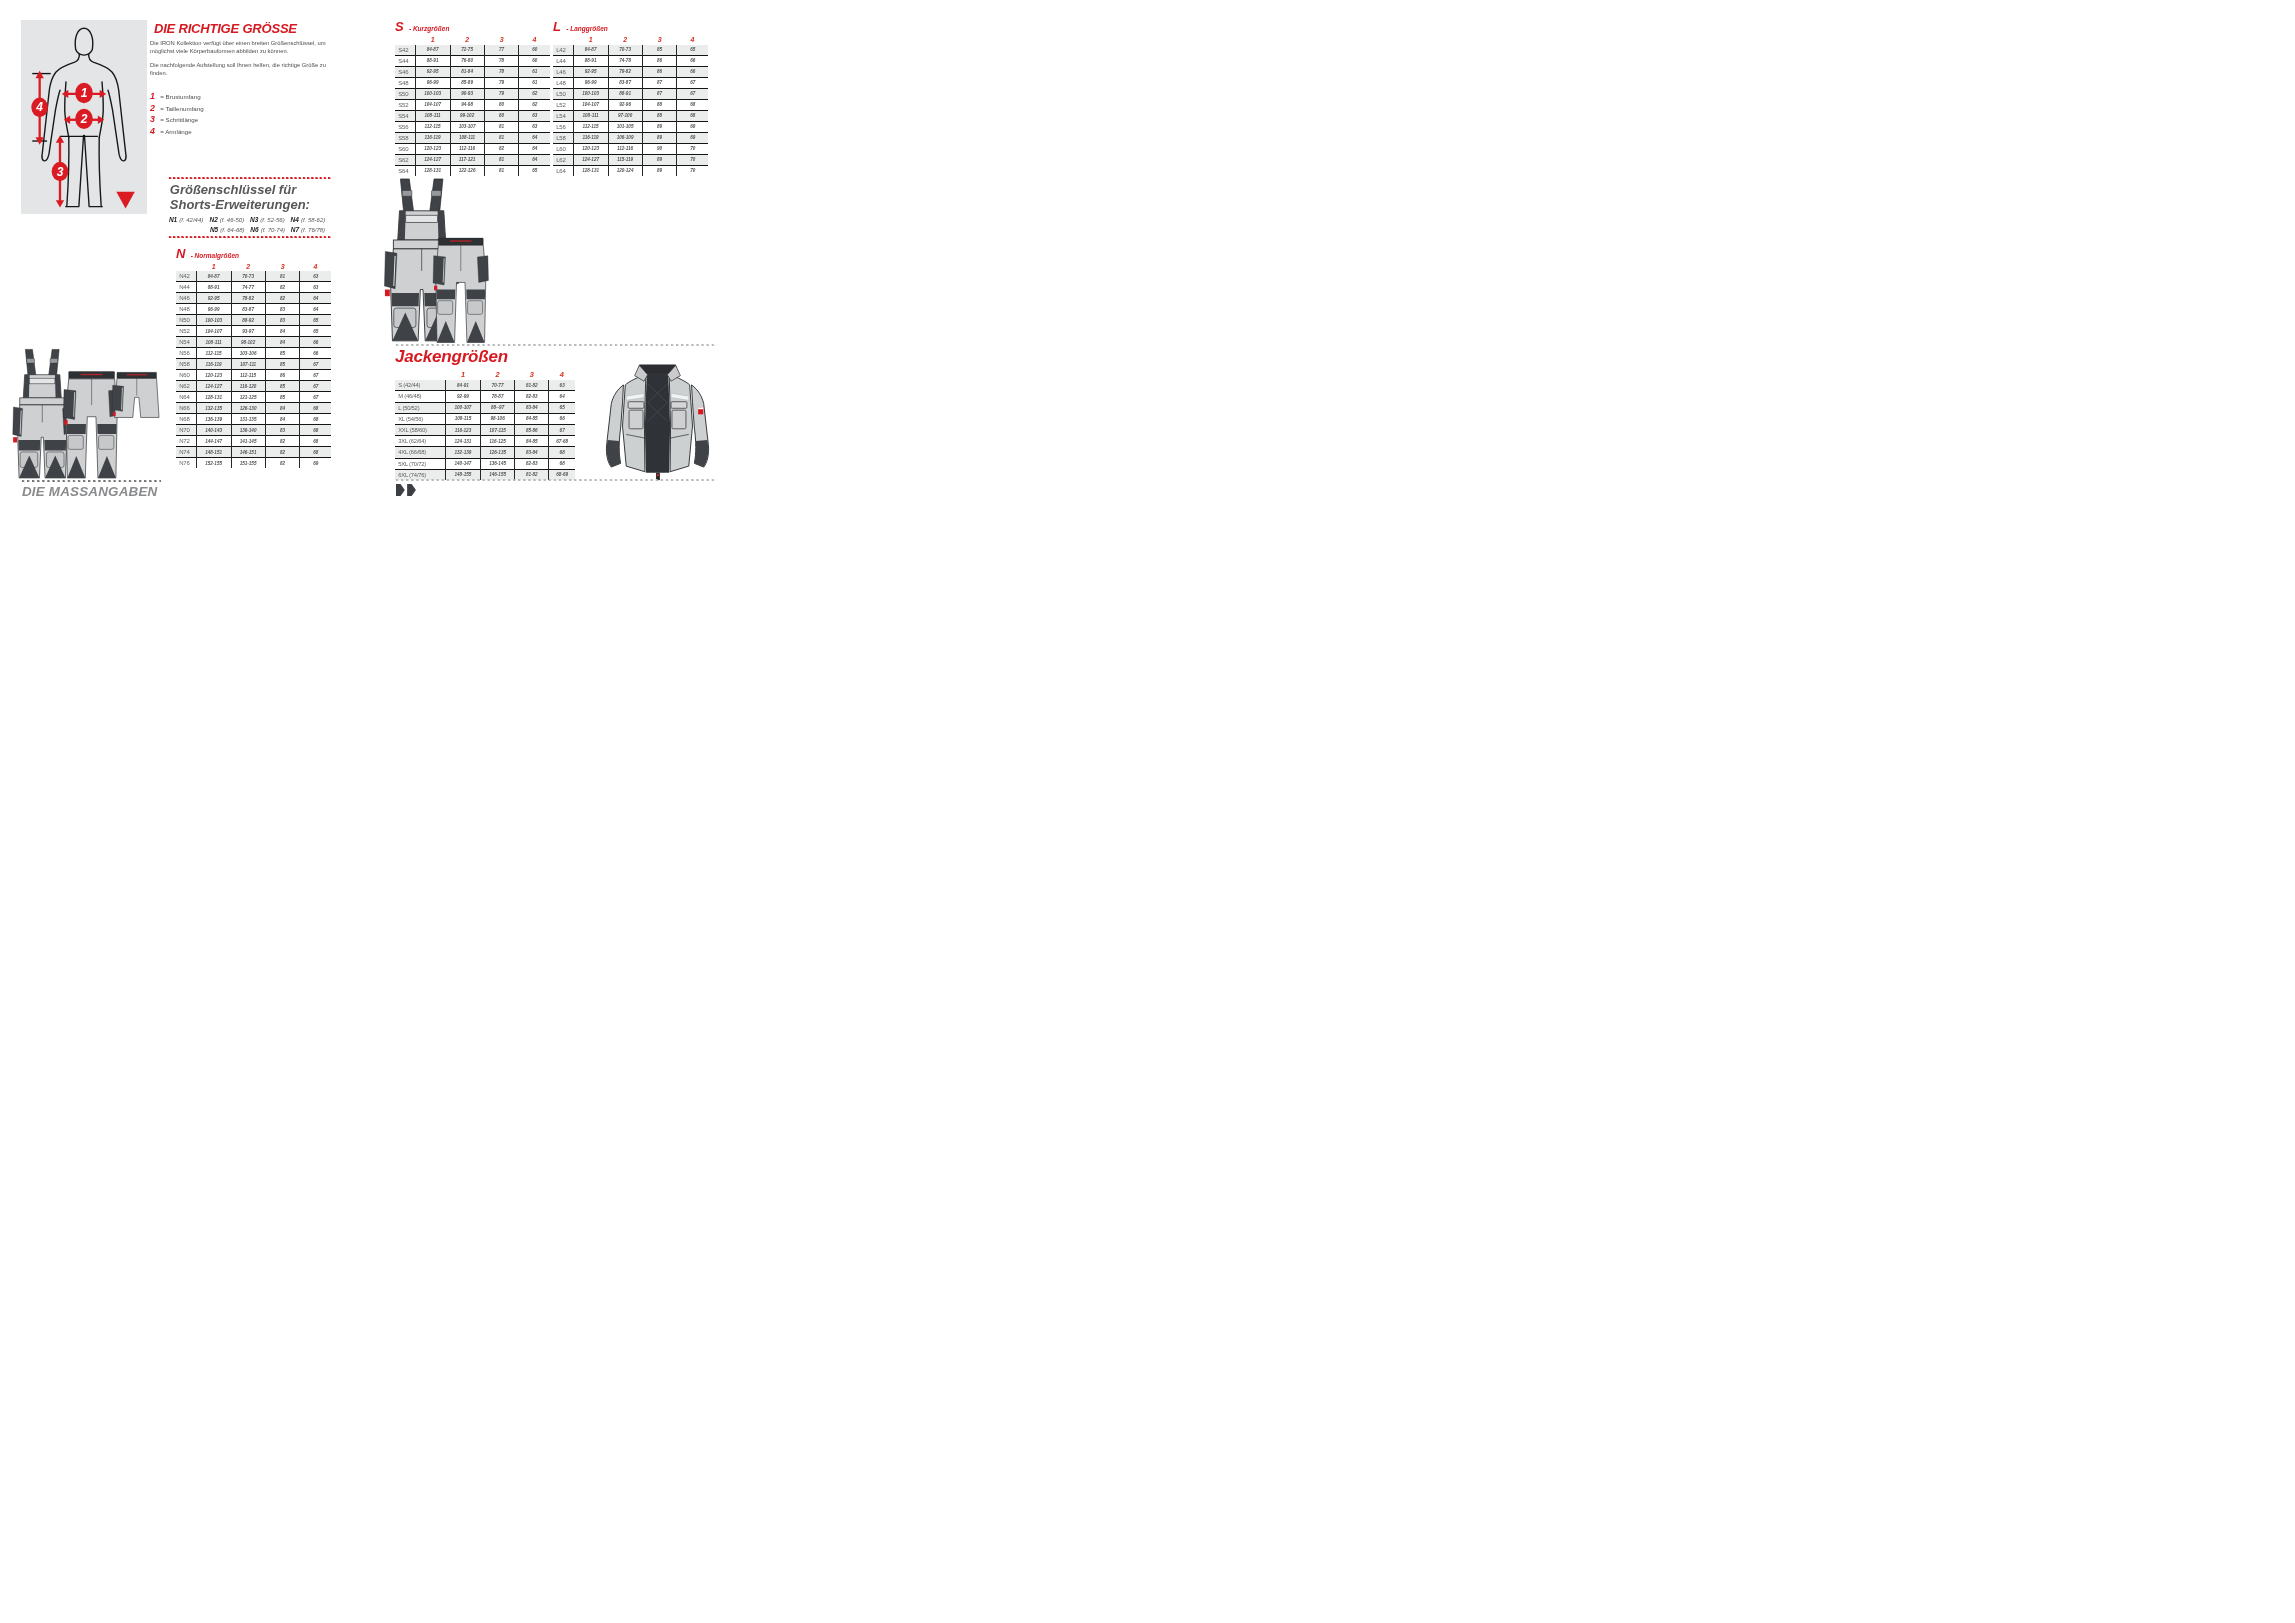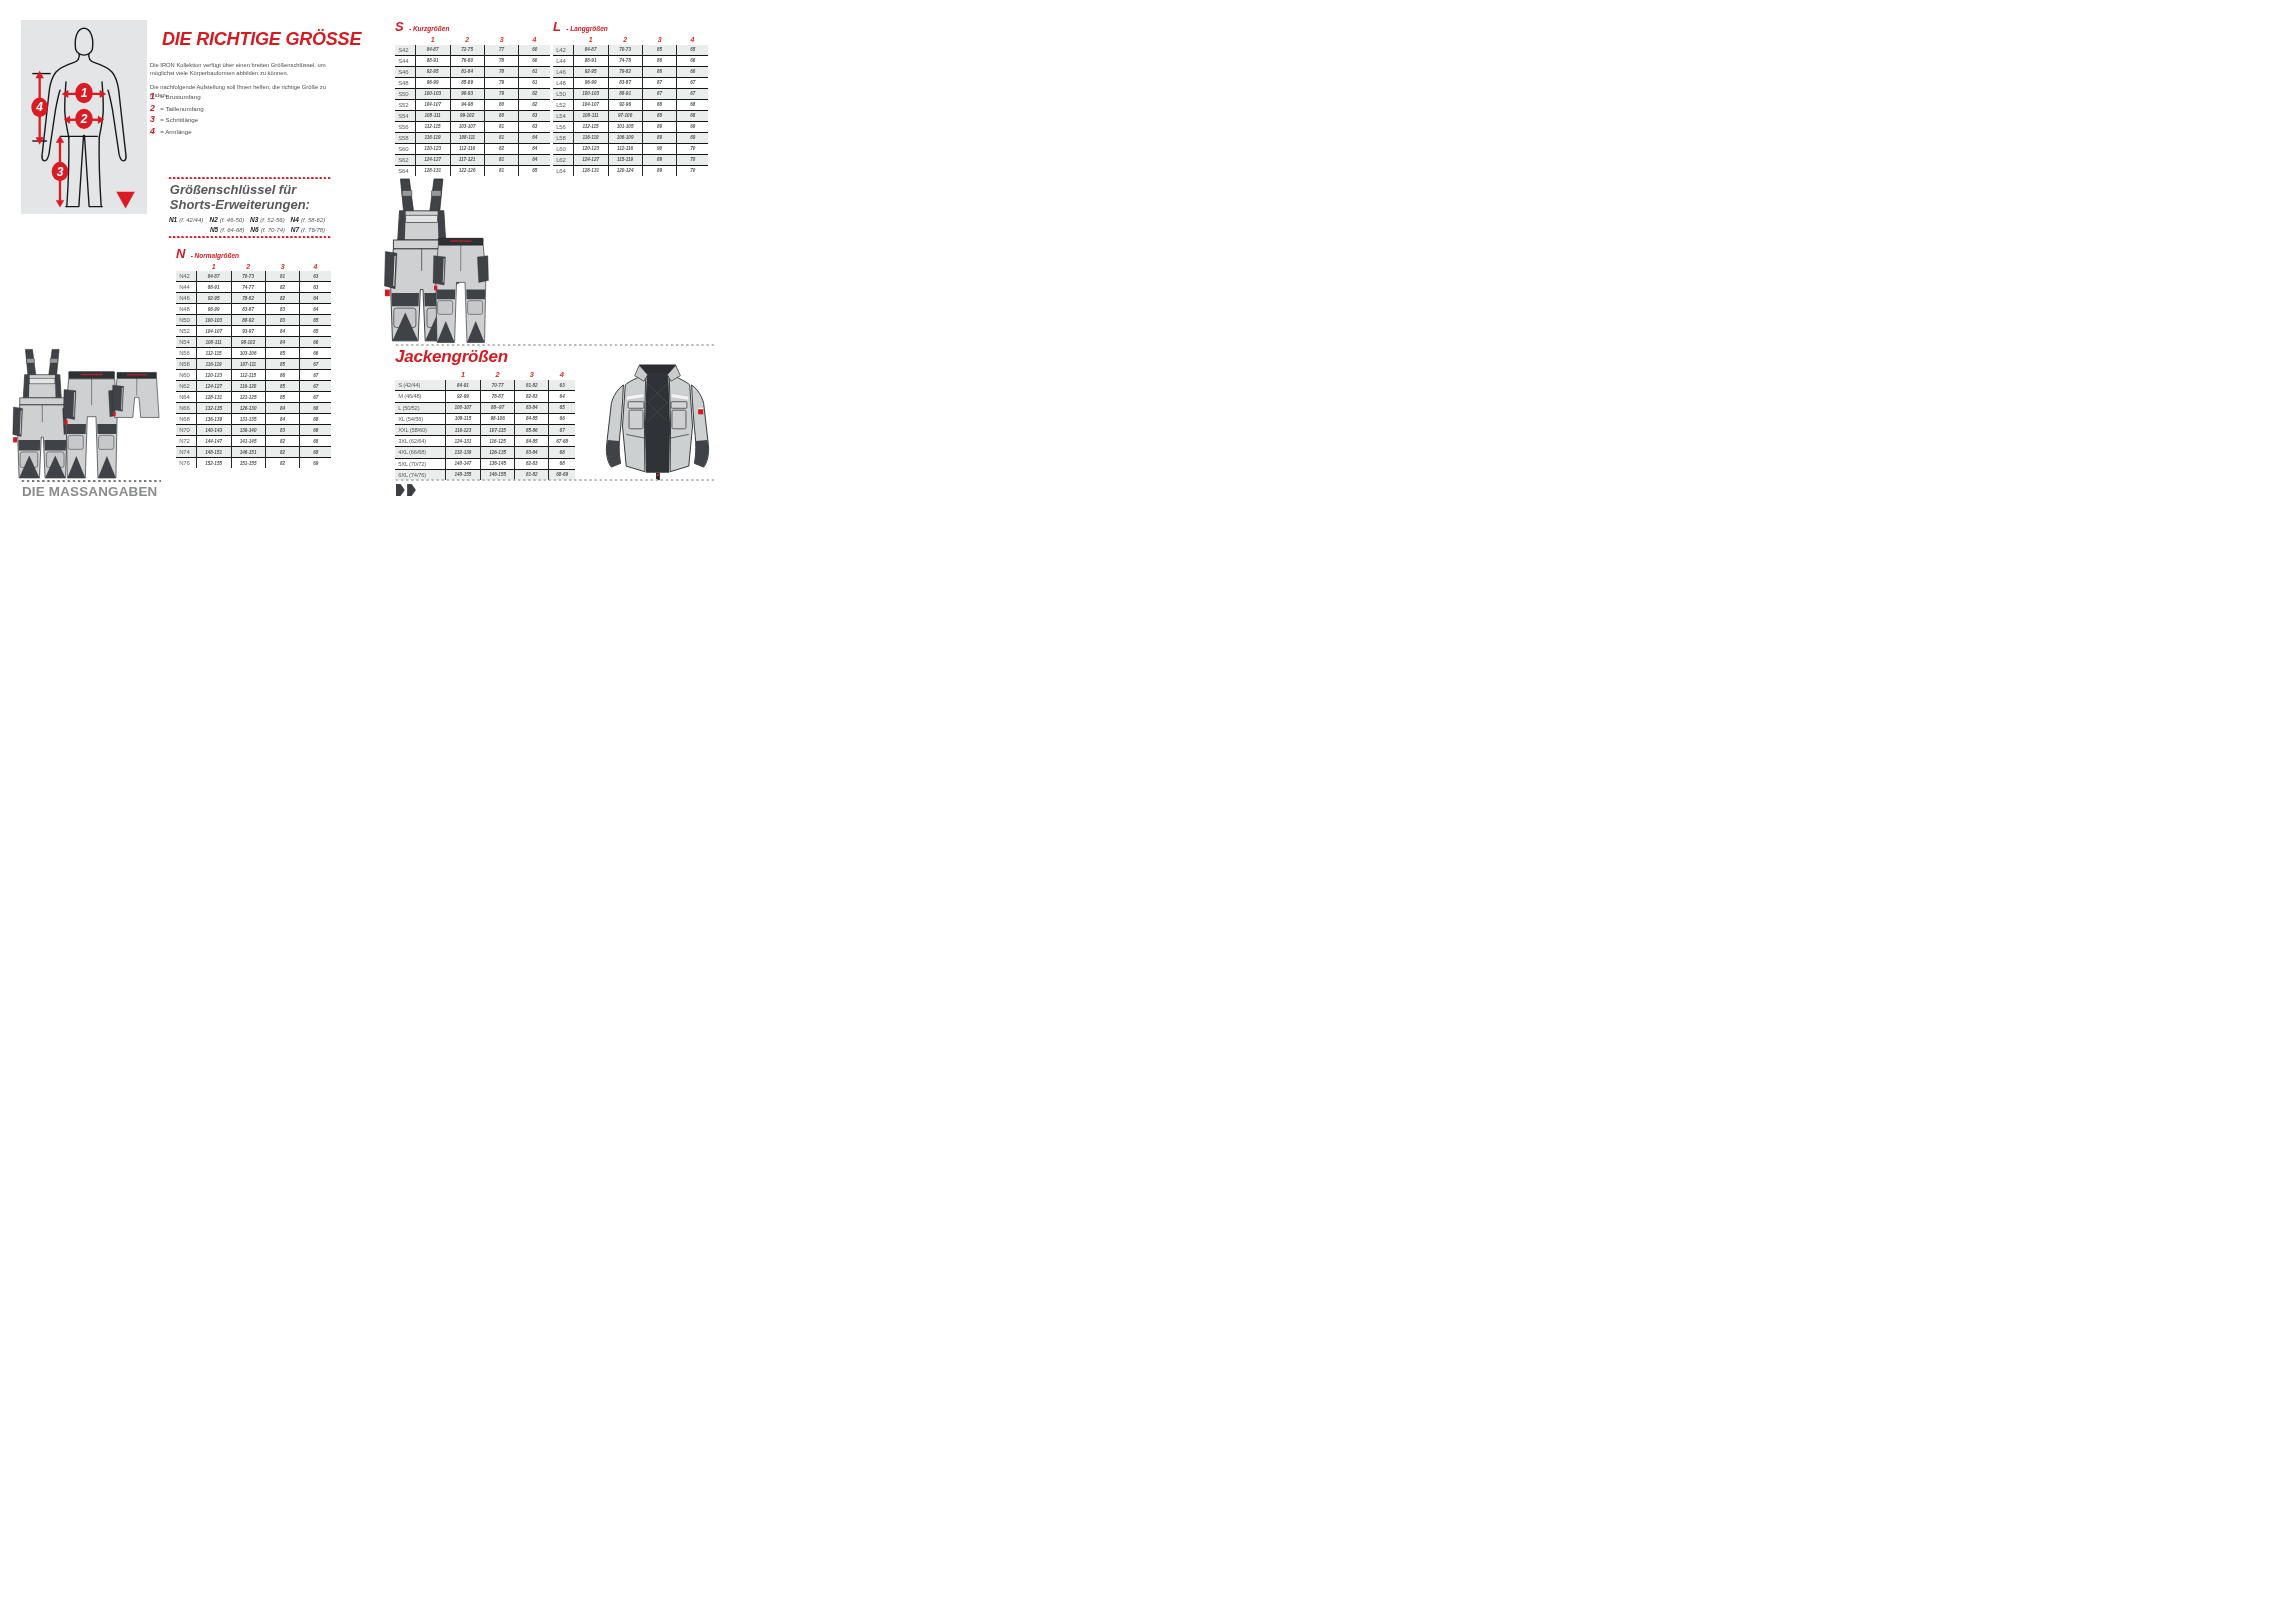--- a/index.html
+++ b/index.html
@@ -4,21 +4,21 @@
 <style>
   html,body{margin:0;padding:0;background:#ffffff;font-family:"Liberation Sans",sans-serif;}
   #page{position:relative;width:726px;height:513px;background:#fff;overflow:hidden;}
 
   
   #figure-panel{position:absolute;left:21px;top:20px;width:126px;height:194px;background:#e4e5e6;}
   #figure-panel svg{display:block;width:100%;height:100%;}
 
   
   #intro{position:absolute;left:150px;top:16.7px;width:185px;}
-  #intro h1{margin:12px;font-size:18px;font-style:italic;font-weight:bold;color:#d71a21;letter-spacing:-0.2px;white-space:nowrap;}
+  #intro h1{margin:4px;font-size:13px;font-style:italic;font-weight:bold;color:#d71a21;letter-spacing:-0.2px;white-space:nowrap;}
   #intro p{margin:4.6px 0 0 0;font-size:5.8px;line-height:1.35;color:#4d4e50;}
   #intro p.p2{margin-top:6.5px;}
 
   
   #legend{position:absolute;left:150px;top:91px;width:120px;}
   .legend-item{display:flex;align-items:baseline;height:11.6px;}
   .lg-num{width:10.2px;font-size:8.8px;font-style:italic;font-weight:bold;color:#d71a21;}
   .lg-label{font-size:6.2px;color:#4d4e50;}
 
   
@@ -76,21 +76,21 @@
   .illu{position:absolute;}
   #illu-center{left:373px;top:177px;width:122px;height:168px;}
   #illu-trio{left:8.3px;top:348px;width:153px;height:134px;}
   #illu-jacket{left:598px;top:356px;width:119px;height:126px;}
   .illu svg{display:block;width:100%;height:100%;}
 
   
   #dots-jacken-top{left:395px;top:343px;width:322px;}
   #dots-bottom-right{left:395px;top:478px;width:322px;}
   #dots-footer-left{left:21px;top:479px;width:140px;}
-  #footer-title{position:absolute;left:22px;top:484px;font-size:13.4px;font-weight:bold;color:#8a8b8d;letter-spacing:0.2px;}
+  #footer-title{position:absolute;left:22px;top:484px;font-size:13.4px;font-style:italic;font-weight:bold;color:#8a8b8d;letter-spacing:0.2px;}
   #chevrons{position:absolute;left:396px;top:484px;display:flex;gap:2.3px;}
   .chev{width:8.8px;height:12px;background:#3b3e42;clip-path:polygon(0 0,52% 0,100% 50%,52% 100%,0 100%);}
 </style>
 </head>
 <body>
 
 <div id="page">
 
   <svg width="0" height="0" style="position:absolute" aria-hidden="true">
     <defs>

